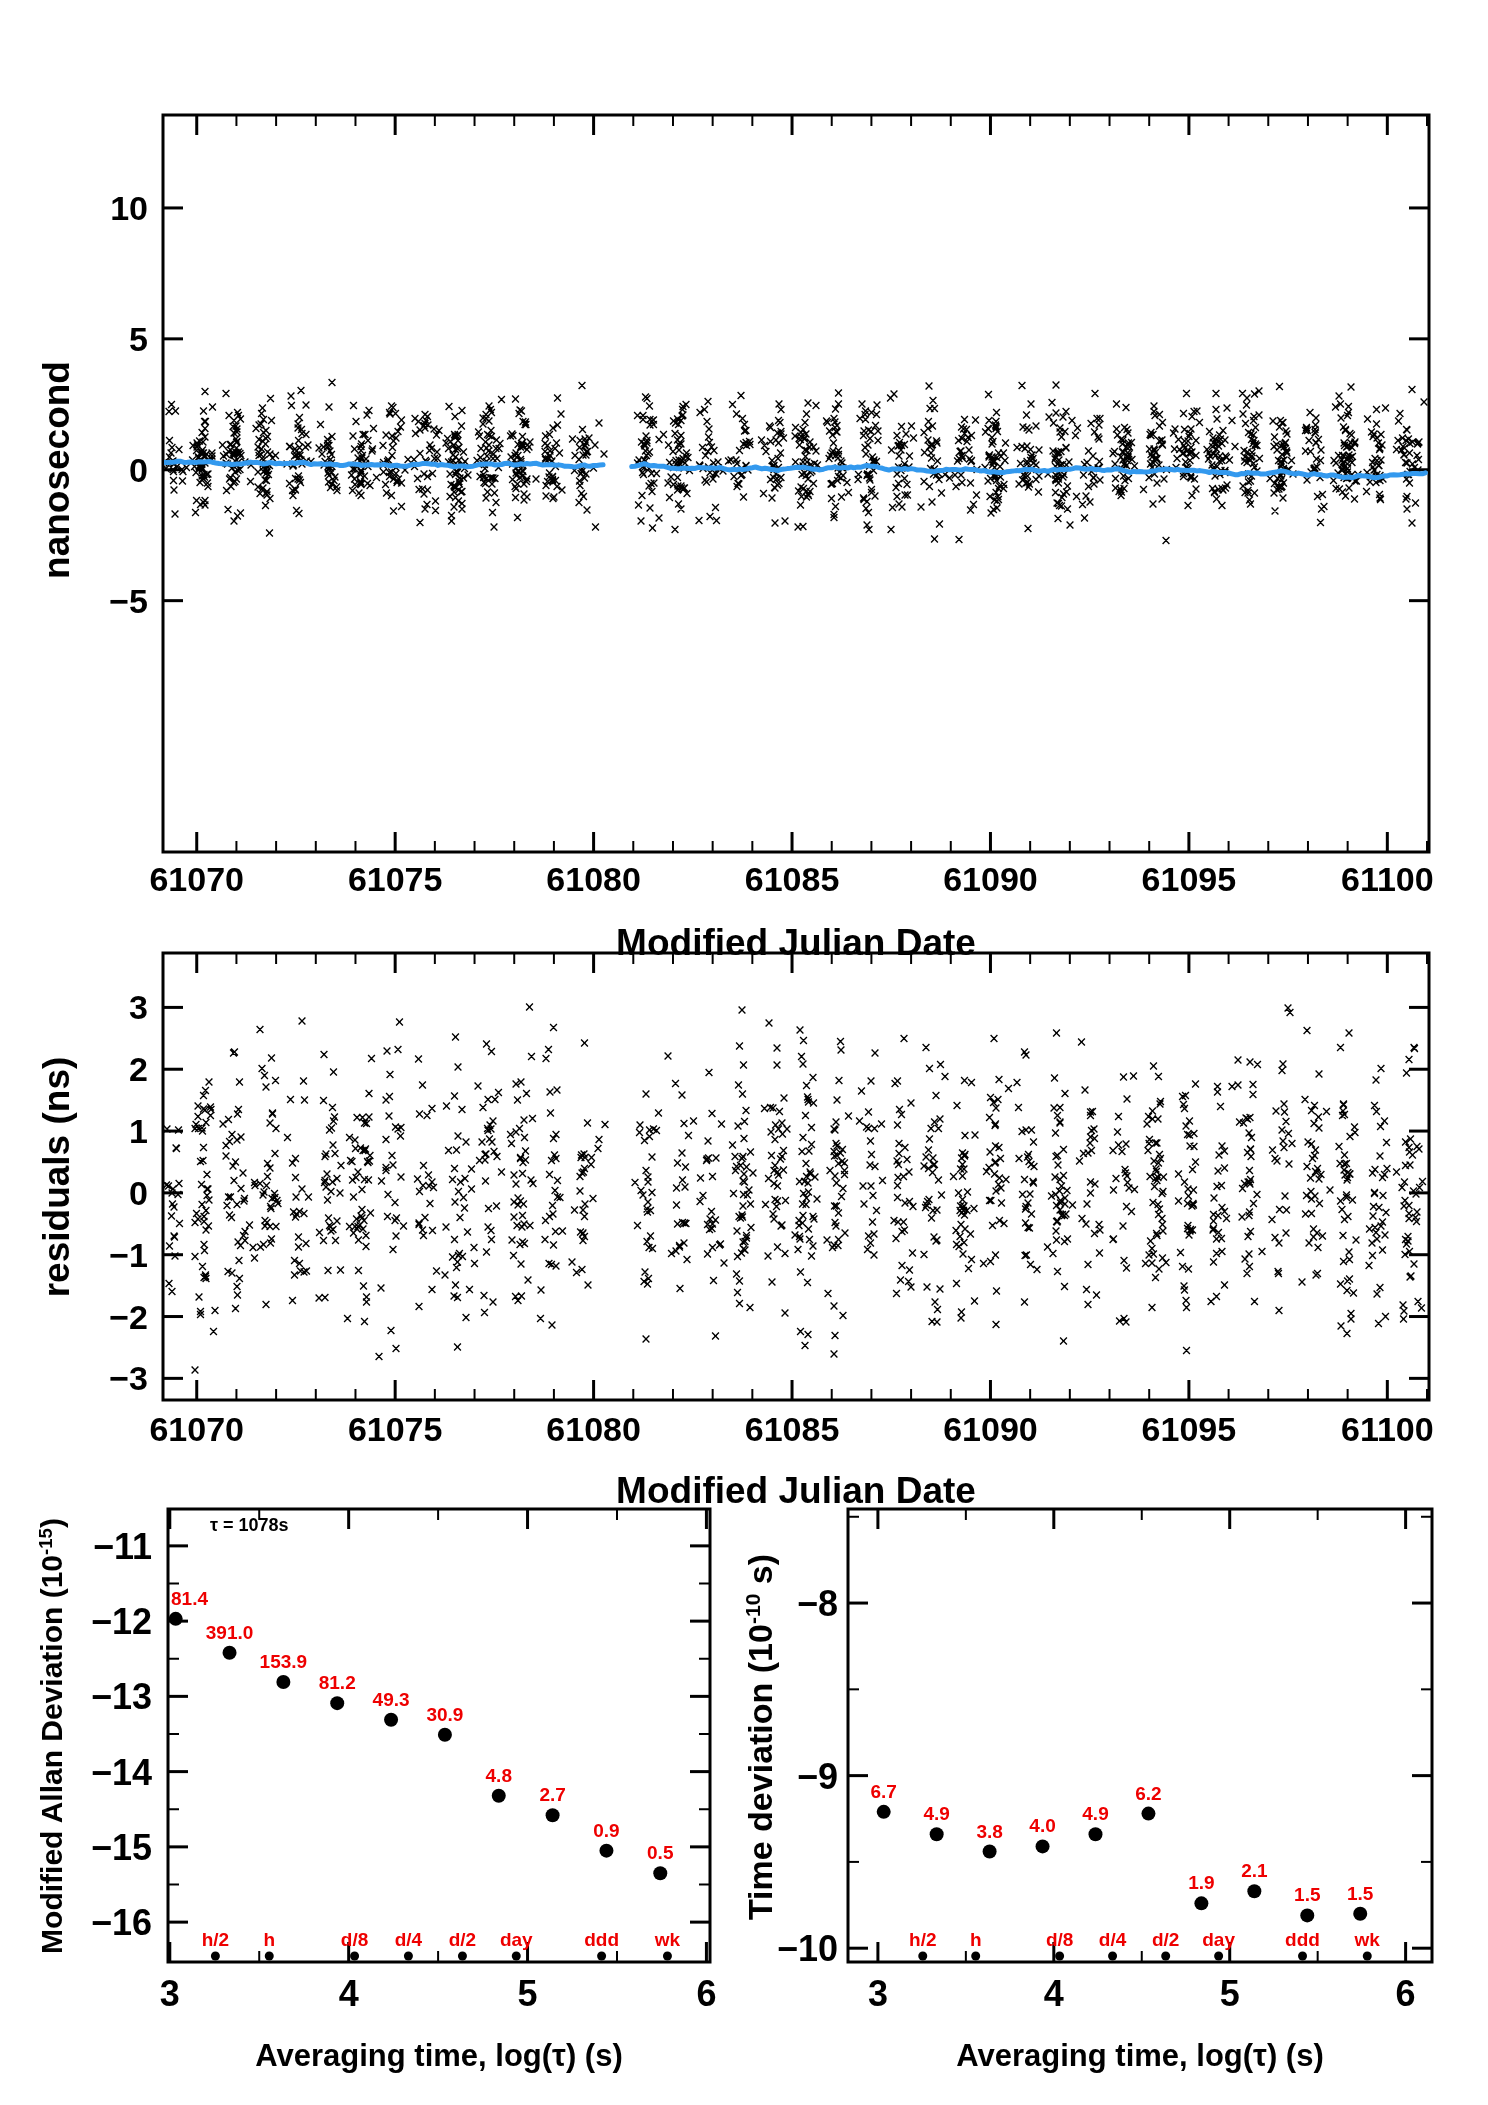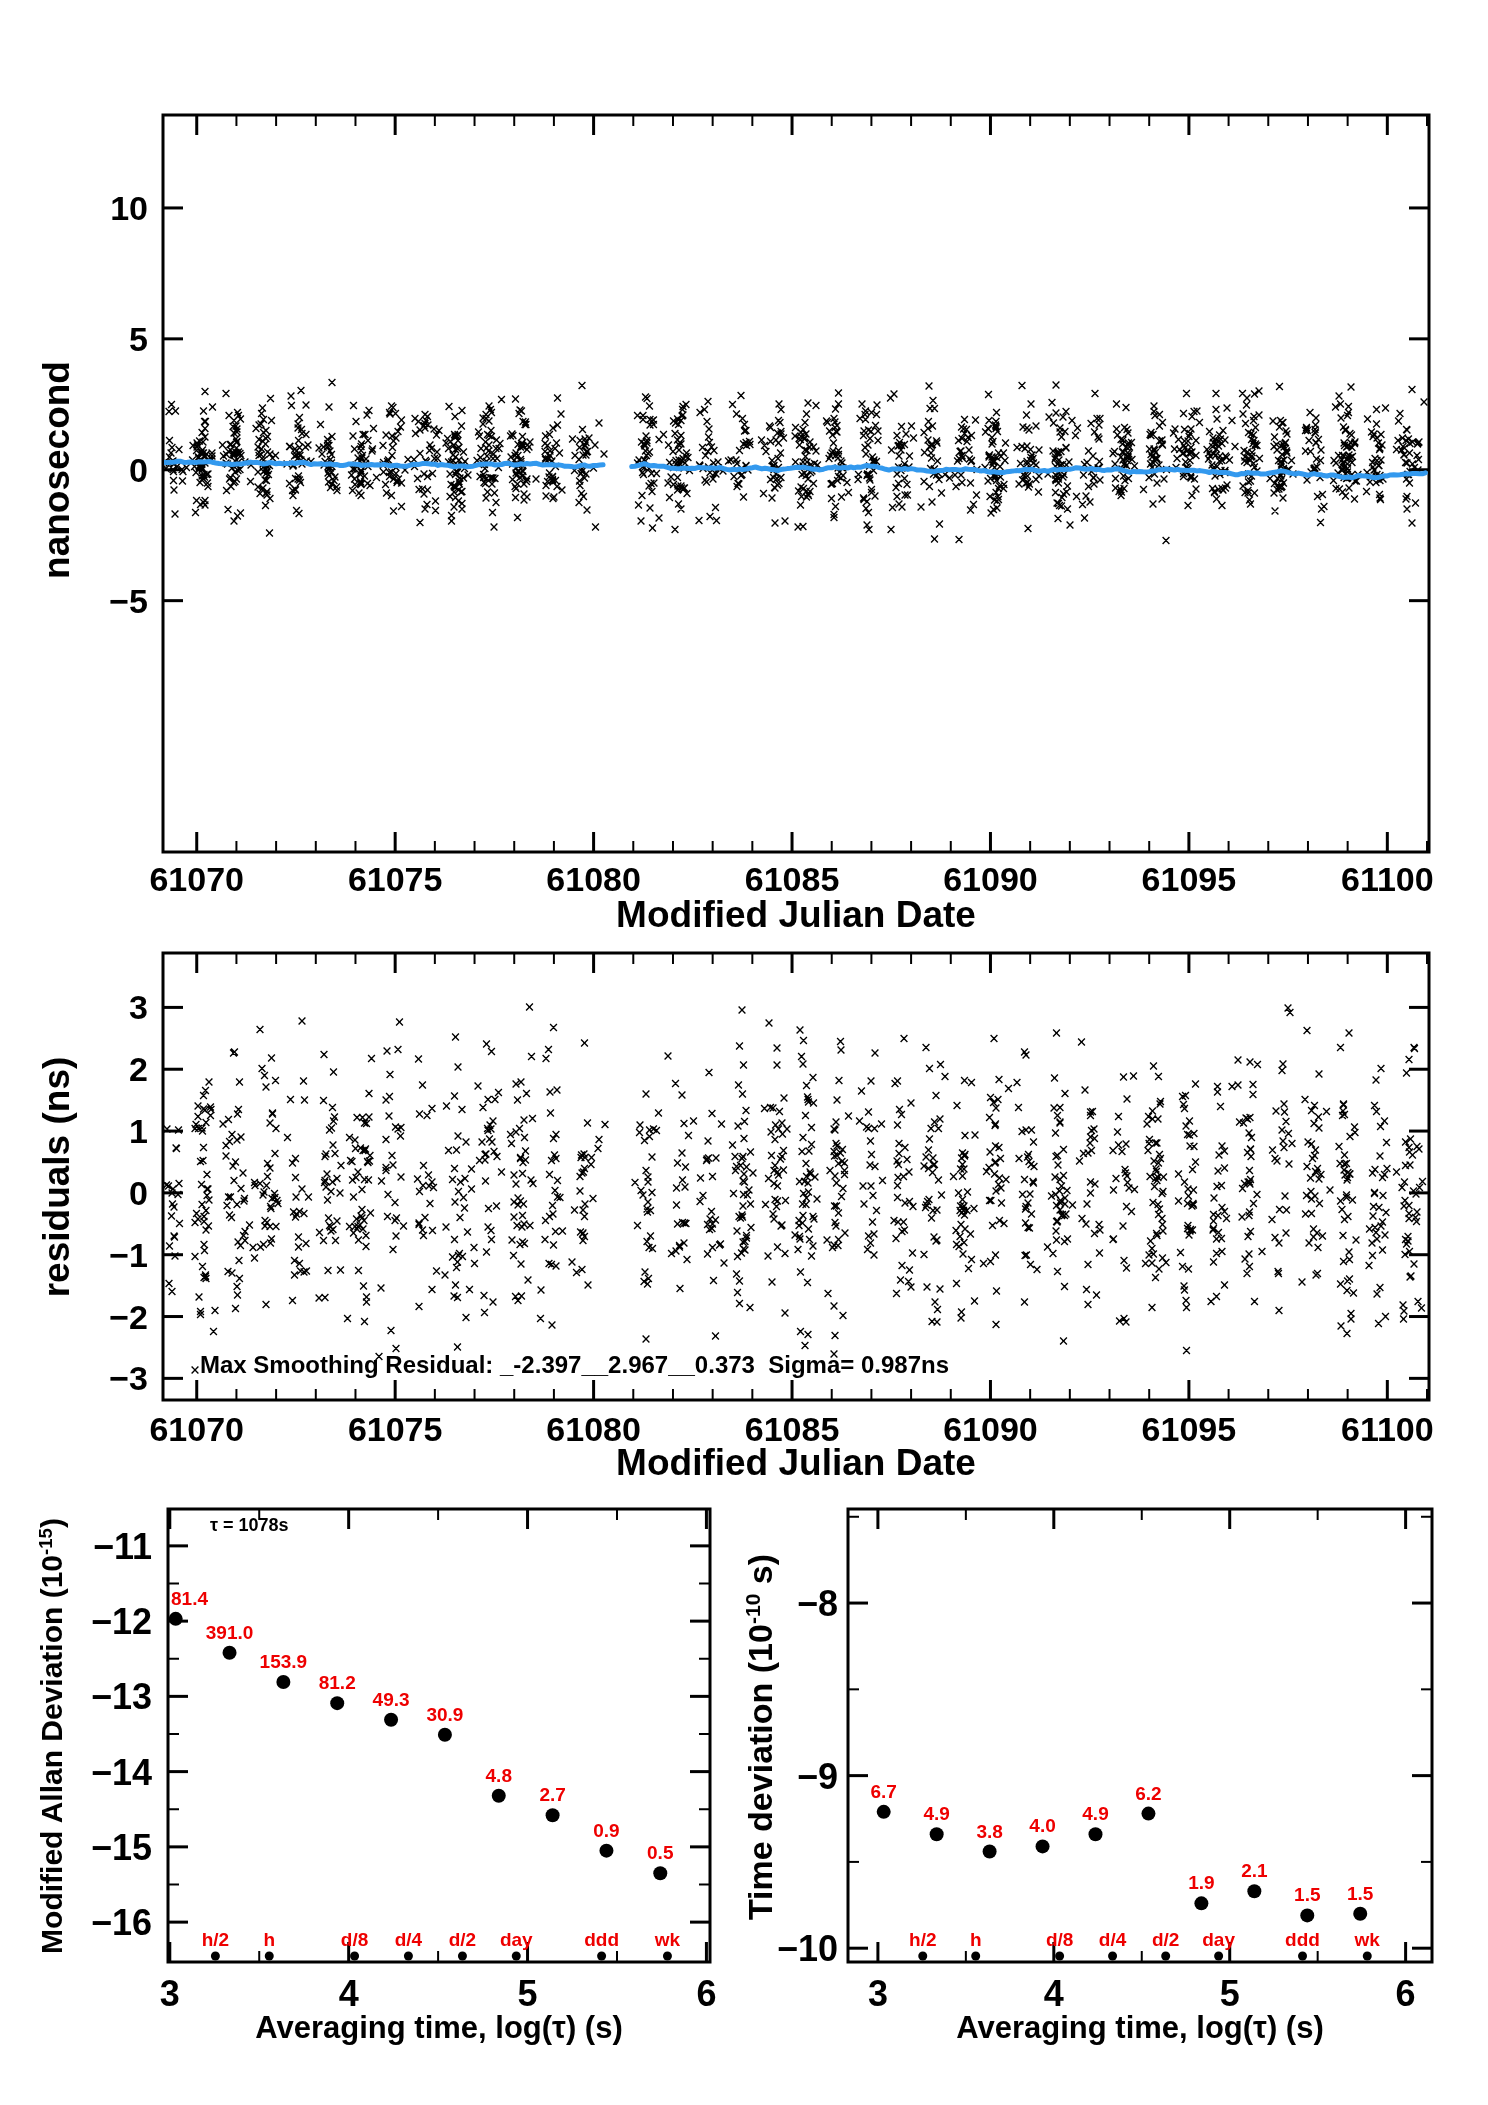--- a/index.html
+++ b/index.html
@@ -2,21 +2,21 @@
 <html><head>
 <meta charset="utf-8">
 <style>
   html,body{margin:0;padding:0;background:#fff;}
   .stage{position:relative;width:1488px;height:2105px;background:#fff;overflow:hidden;
          font-family:"Liberation Sans",sans-serif;}
   svg#plot{position:absolute;left:0;top:0;}
   svg text{font-family:"Liberation Sans",sans-serif;font-weight:700;}
   .ov{position:absolute;font-weight:700;color:#000;white-space:pre;line-height:1.05;}
   .rot{transform:translate(-50%,-50%) rotate(-90deg);white-space:nowrap;}
-  .ctr{transform:translateX(-50%);}
+  .ctr{transform:translateX(-50%);margin-top:28px;}
   sub{font-size:0.62em;}
   .sup{font-size:0.62em;position:relative;top:-0.55em;}
   .gap{display:inline-block;width:22px;}
   #t-title{left:199px;top:782px;font-size:31px;}
   #t-xlab{left:796px;top:896px;font-size:37px;}
   #t-ylab{left:57px;top:470px;font-size:37px;}
   #m-annot{left:200px;top:1352px;font-size:24px;}
   #m-xlab{left:796px;top:1444px;font-size:37px;}
   #m-ylab{left:57px;top:1177px;font-size:37px;}
   #tau-note{left:210px;top:1516px;font-size:18px;}
@@ -390,21 +390,20 @@
         <text x="1302.534939759036" y="1946" text-anchor="middle" font-size="19" fill="#ee0000">ddd</text>
         <circle cx="1367.267469879518" cy="1956" r="4.5" fill="#000000"></circle>
         <text x="1367.267469879518" y="1946" text-anchor="middle" font-size="19" fill="#ee0000">wk</text>
       </g>
     </svg>
 
 
   <div id="t-xlab" class="ov ctr">Modified Julian Date</div>
   <div id="t-ylab" class="ov rot">nanosecond</div>
 
-  <div id="m-annot" class="ov">Max Smoothing Residual: _-2.397__2.967__0.373  Sigma= 0.987ns</div>
   <div id="m-xlab" class="ov ctr">Modified Julian Date</div>
   <div id="m-ylab" class="ov rot">residuals (ns)</div>
 
   <div id="tau-note" class="ov">τ = 1078s</div>
   <div id="bl-xlab" class="ov ctr">Averaging time, log(τ) (s)</div>
   <div id="bl-ylab" class="ov rot"><span>Modified Allan Deviation (10</span><span class="sup">-15</span><span>)</span></div>
 
   <div id="br-xlab" class="ov ctr">Averaging time, log(τ) (s)</div>
   <div id="br-ylab" class="ov rot"><span>Time deviation (10</span><span class="sup">-10</span><span> s)</span></div>
 </div>

